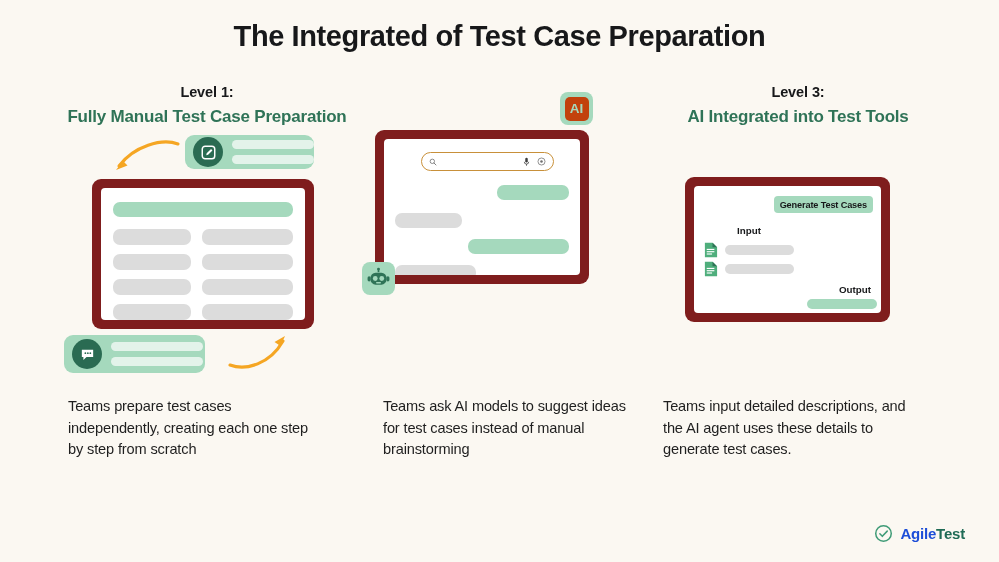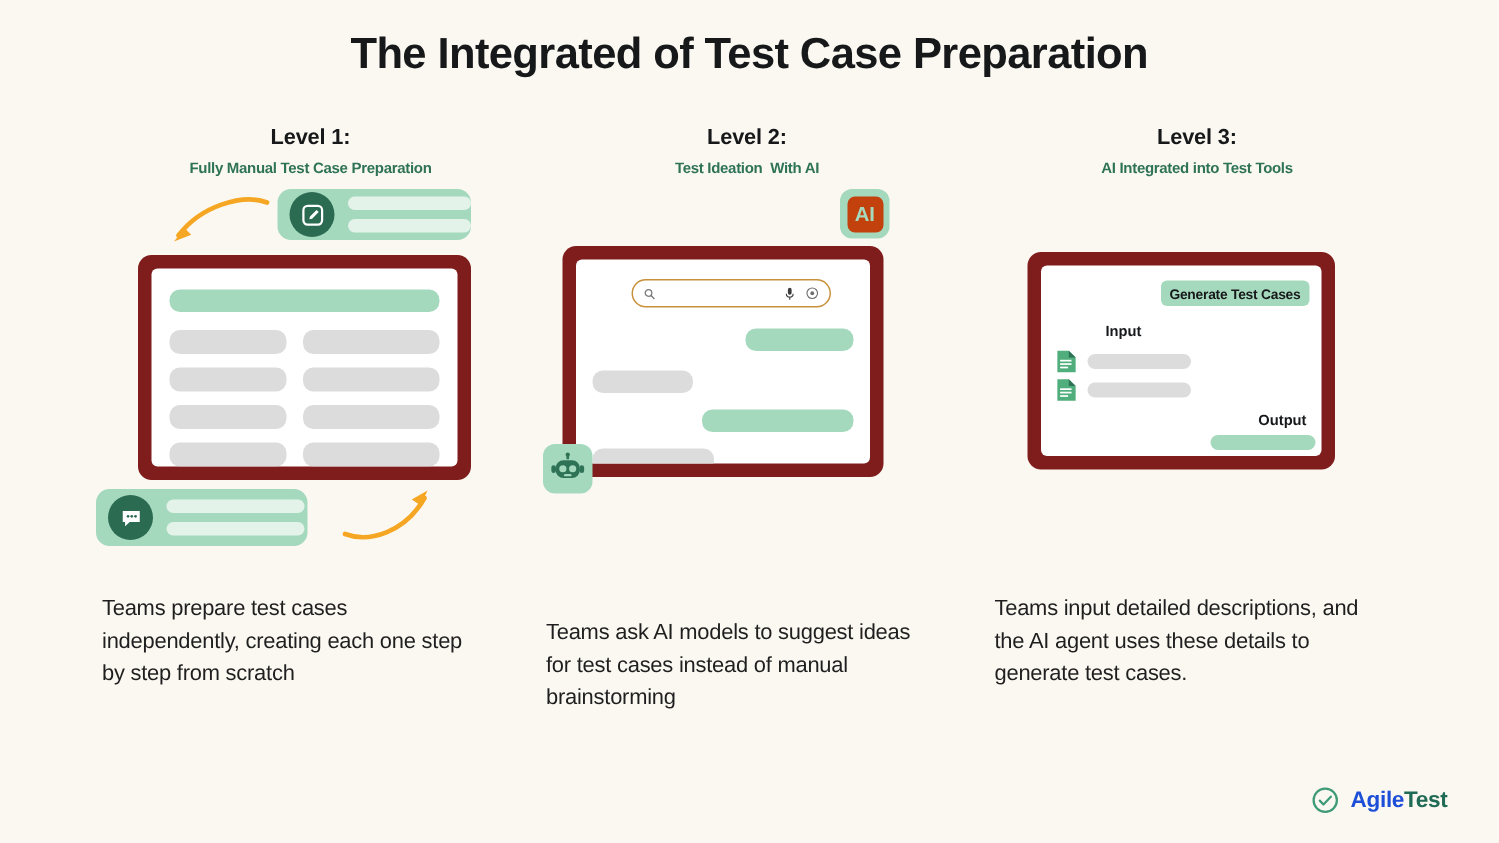--- a/index.html
+++ b/index.html
@@ -42,21 +42,21 @@
 
   .col-head { text-align: center; }
   .level-label {
     font-size: 14.5px;
     font-weight: bold;
     color: #17181a;
     letter-spacing: -0.1px;
   }
   .level-title {
     margin-top: 7px;
-    font-size: 10px;
+    font-size: 17px;
     font-weight: bold;
     color: #2f7357;
     letter-spacing: -0.2px;
     white-space: pre;
   }
 
   
   .illus {
     position: relative;
     height: 280px;
@@ -177,21 +177,21 @@
   
   .desc {
     position: absolute;
     top: 396px;
     font-size: 14.6px;
     line-height: 21.5px;
     color: #1f1f1f;
     letter-spacing: -0.15px;
   }
   #desc-1 { left: 68px; width: 245px; }
-  #desc-2 { left: 364px; width: 245px; margin-top: 16px; }
+  #desc-2 { left: 383px; width: 245px; }
   #desc-3 { left: 663px; width: 260px; }
 
   
   #footer-logo {
     position: absolute;
     right: 34px;
     bottom: 19px;
     display: flex;
     align-items: center;
     gap: 7px;
@@ -268,24 +268,20 @@
     <svg class="arrow-svg" id="l1-arrow-bottom" width="72" height="38" viewBox="0 0 72 38">
       <path d="M4 33 C20 39, 44 32, 57 9" stroke="#f5a623" stroke-width="3.1" fill="none" stroke-linecap="round"></path>
       <path d="M59 4 L48.5 10 L54.5 14 Z" fill="#f5a623"></path>
     </svg>
 
   </div>
 </div>
 
 <div class="column" id="column-2">
 
-  <div class="col-head">
-    <div class="level-label">Level 2:</div>
-    <div class="level-title">Test Ideation  With AI</div>
-  </div>
 
   <div class="illus">
 
     <div class="window" id="l2-window">
       <div class="window-inner">
 
         <div id="l2-searchbar">
           <svg width="8" height="8" viewBox="0 0 24 24">
             <circle cx="10" cy="10" r="6.6" stroke="#7a7a7a" stroke-width="2.6" fill="none"></circle>
             <line x1="15" y1="15" x2="21" y2="21" stroke="#7a7a7a" stroke-width="2.8" stroke-linecap="round"></line>

